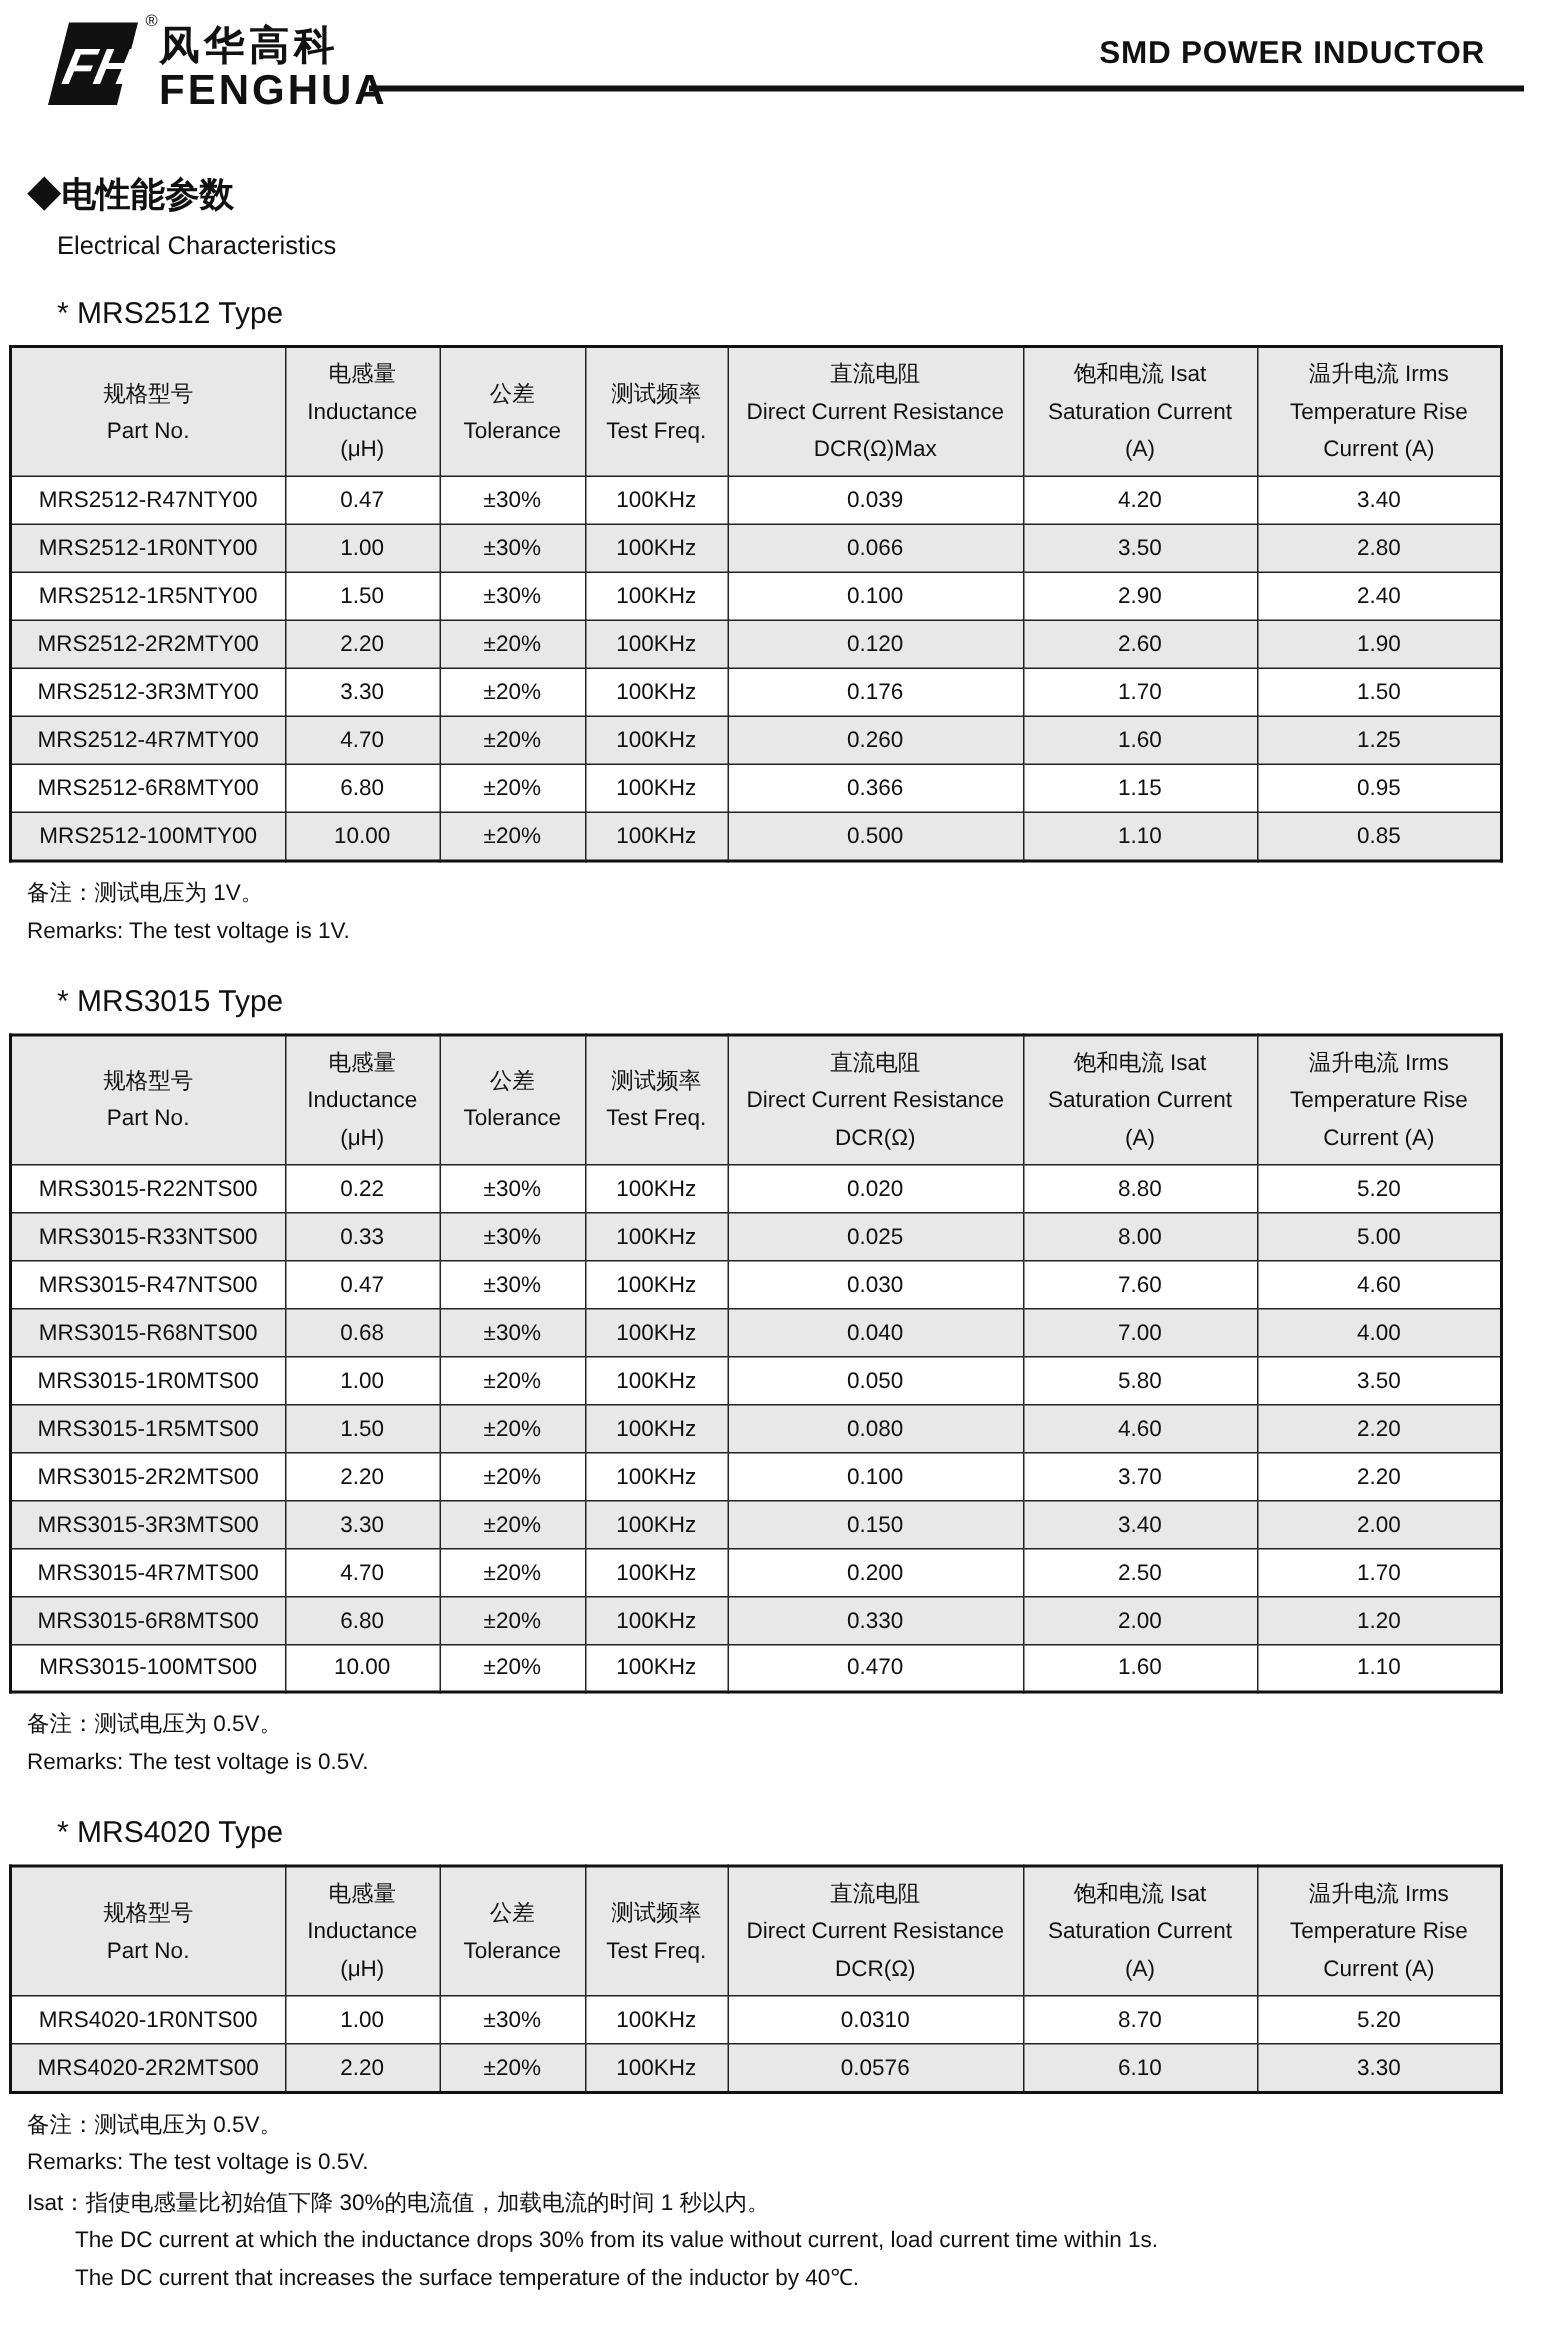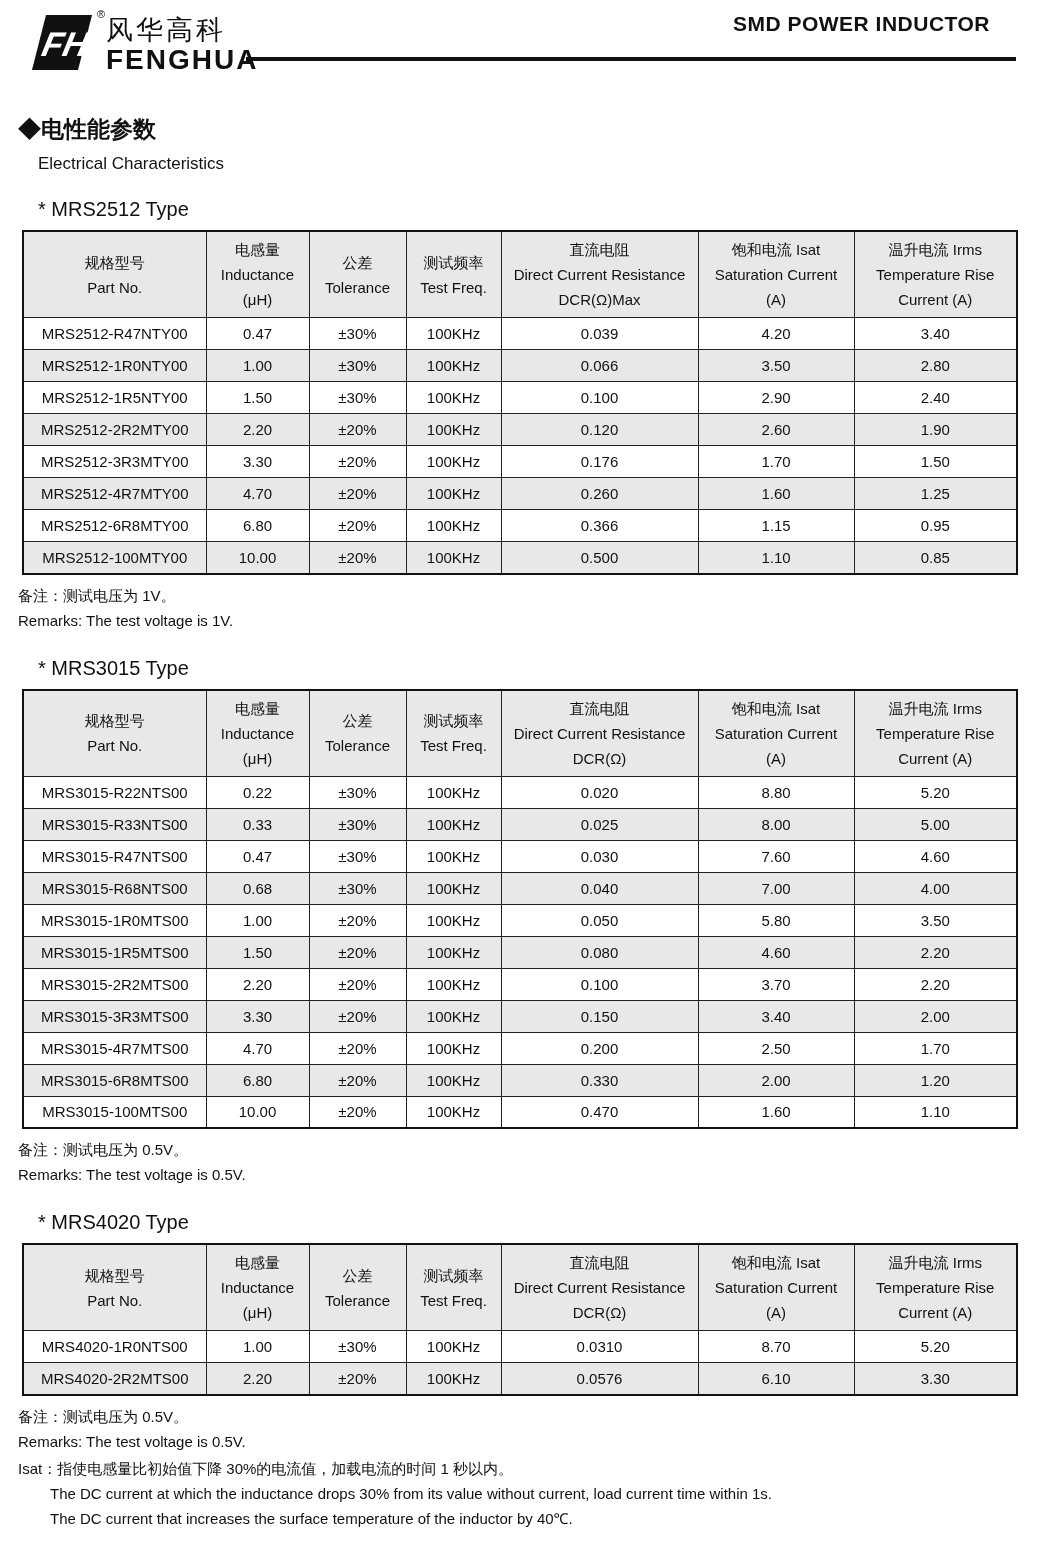--- a/index.html
+++ b/index.html
@@ -4,33 +4,33 @@
 <style>
   * { margin:0; padding:0; box-sizing:border-box; }
   html,body { background:#fff; }
   body { width:1038px; font-family:"Liberation Sans", sans-serif; color:#111; }
   .page { width:1038px; height:1550px; position:relative; background:#fff; overflow:hidden; }
 
   
   .hdr { position:relative; height:86px; }
   .logo-icon { position:absolute; left:18px; top:12px; }
   .reg-mark { position:absolute; left:97px; top:8px; font-size:11px; color:#111; }
-  .logo-zh { position:absolute; left:106px; top:12px; font-size:27px; font-weight:normal; letter-spacing:3px; }
+  .logo-zh { position:absolute; left:106px; top:12px; font-size:27px; font-weight:bold; letter-spacing:3px; }
   .logo-en { position:absolute; left:106px; top:44px; font-size:28px; letter-spacing:2px; font-weight:600; }
-  .doc-title { position:absolute; right:48px; top:12px; font-size:21px; font-weight:bold; letter-spacing:0.5px; }
+  .doc-title { position:absolute; right:48px; top:24px; font-size:21px; font-weight:bold; letter-spacing:0.5px; }
   .hdr-rule { position:absolute; left:246px; top:57px; width:770px; height:4px; background:#111; }
 
   
   .sec-title { margin:28px 0 0 18px; }
   .sec-title .zh { font-size:23px; font-weight:bold; }
   .sec-title .en { font-size:17px; margin:9px 0 0 20px; }
 
   
   .type-label { margin:24px 0 0 38px; font-size:20px; }
-  table { border-collapse:collapse; table-layout:fixed; width:994px; margin:9px 0 0 22px; border:2px solid #111; }
+  table { border-collapse:collapse; table-layout:fixed; width:994px; margin:9px 0 0 6px; border:2px solid #111; }
   th, td { border:1px solid #222; text-align:center; vertical-align:middle; color:#111; }
   thead th { background:#e8e8e8; font-weight:normal; font-size:15px; padding:5px 2px; }
   thead th div { line-height:25px; }
   tbody td { height:32px; font-size:15px; background:#fff; }
   tbody tr:nth-child(even) td { background:#e8e8e8; }
 
   .remarks { margin:8px 0 0 18px; font-size:15px; line-height:25px; }
 
   
   .footnotes { margin:2px 0 0 18px; font-size:15px; line-height:25px; }

